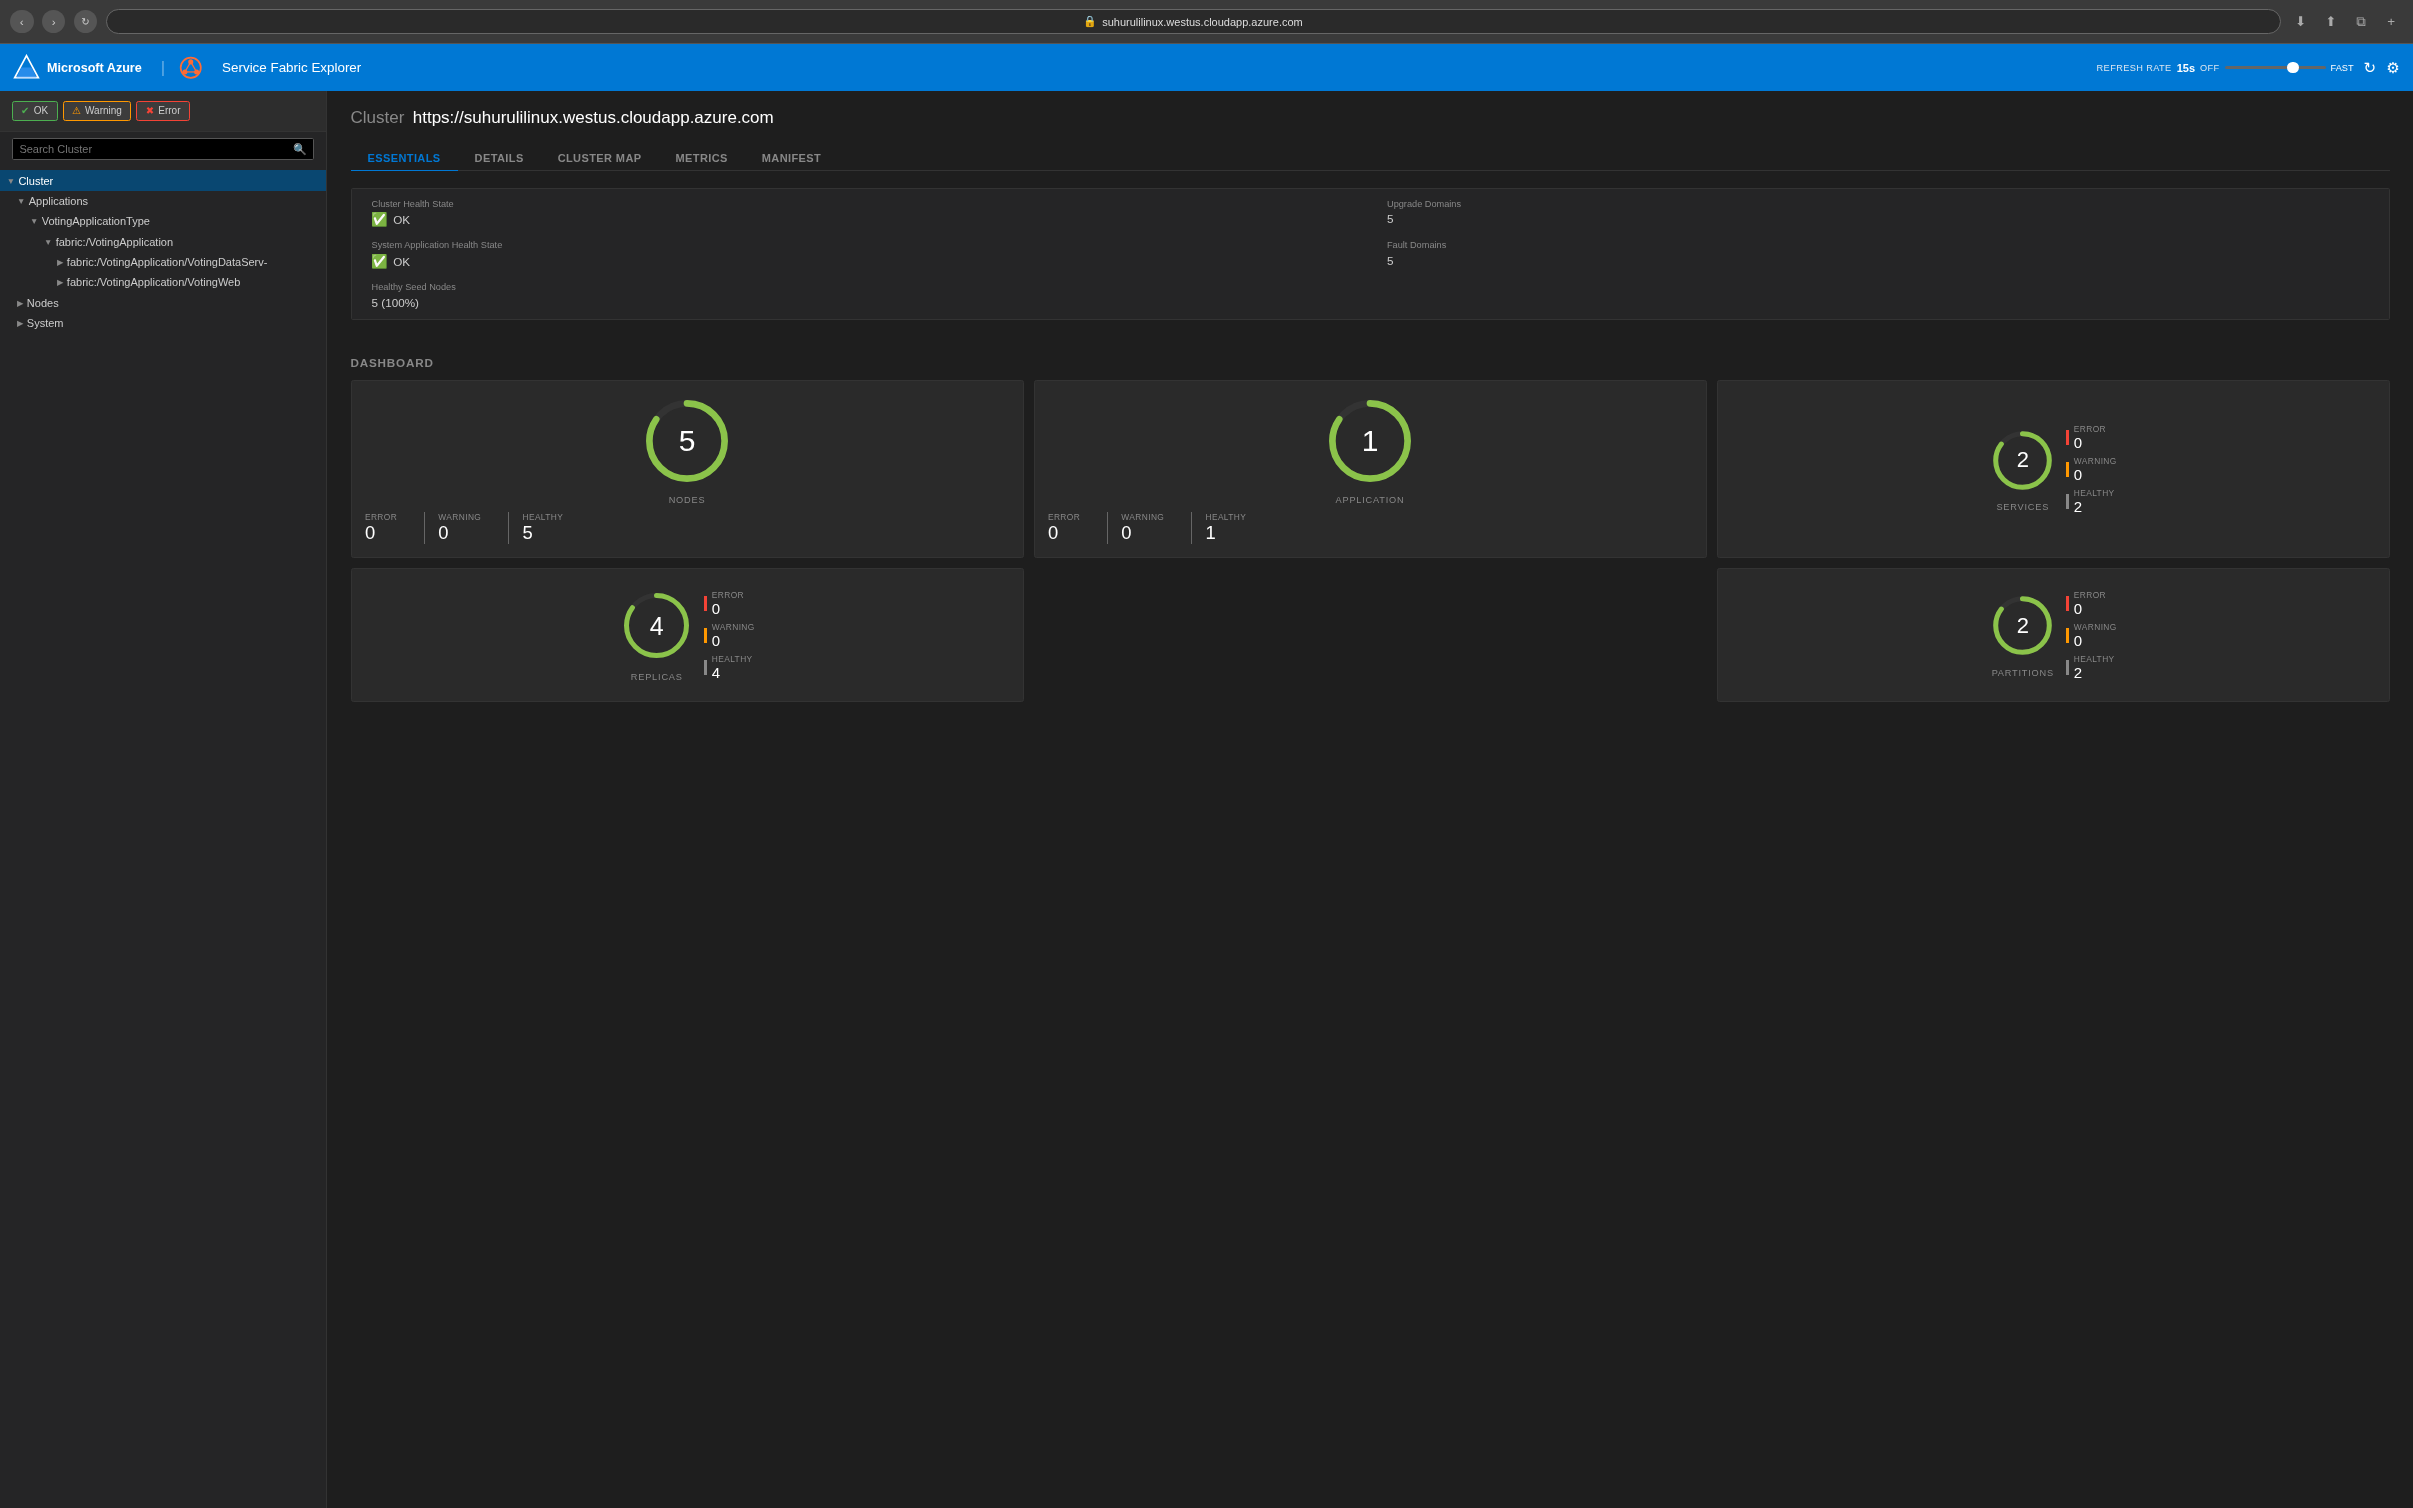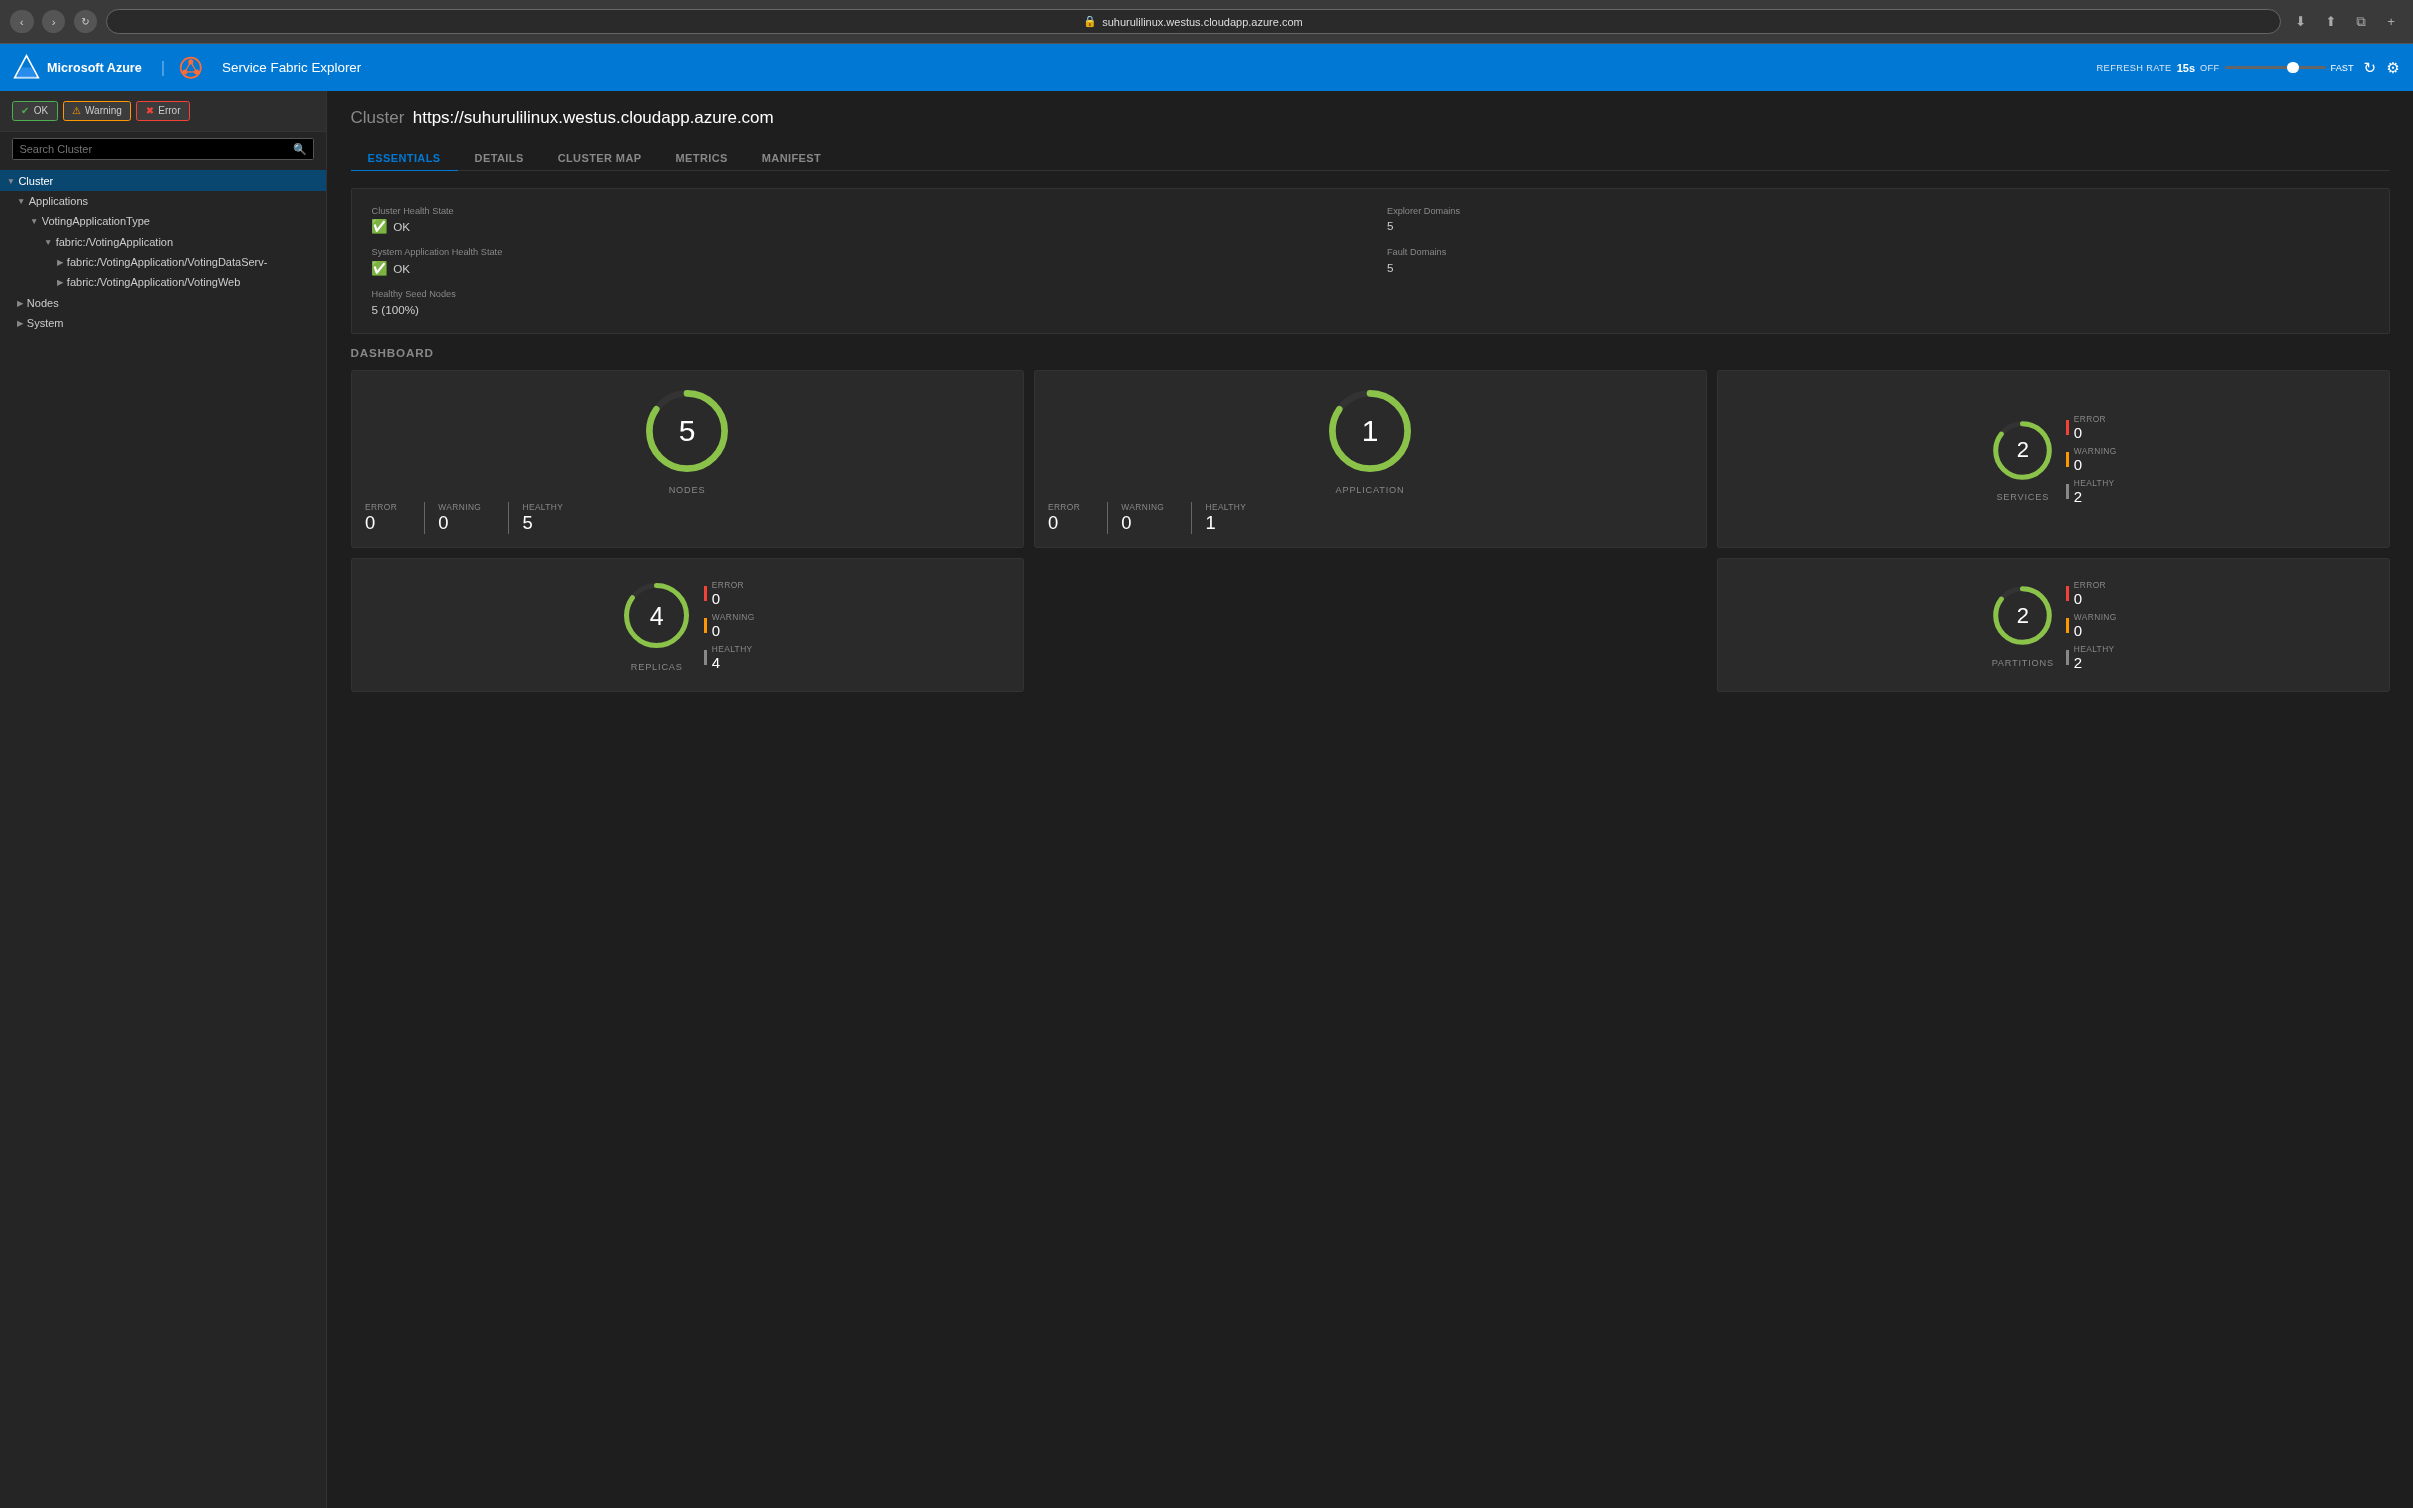--- a/index.html
+++ b/index.html
@@ -143,25 +143,25 @@
       border-bottom: 1.7px solid transparent; margin-bottom: -1.7px;
       text-transform: uppercase;
     }
     .tab.active { color: #0078d4; border-bottom-color: #0078d4; }
 
     
     .essentials-grid {
       background: #252526;
       border: 0.8px solid #333;
       border-radius: 1.7px;
-      padding: 17px 20px;
+      padding: 10px 20px;
       display: grid;
       grid-template-columns: 1fr 1fr;
       gap: 13.4px 34px;
-      margin-bottom: 12px;
+      margin-bottom: 36px;
     }
     .essentials-item { }
     .essentials-label { font-size: 9.2px; color: #888; margin-bottom: 3.4px; text-transform: none; }
     .essentials-value { display: flex; align-items: center; gap: 5px; font-size: 11.7px; color: #ccc; }
     .status-ok { color: #4caf50; font-size: 13.4px; }
 
     
     .dashboard-title { font-size: 11.7px; font-weight: 600; color: #888; letter-spacing: 0.8px; margin-bottom: 11.7px; text-transform: uppercase; }
     .dashboard-grid { display: grid; grid-template-columns: 1fr 1fr 1fr; gap: 10px; }
     .dashboard-card {
@@ -364,21 +364,21 @@
 
     <div class="essentials-grid">
       <div class="essentials-item">
         <div class="essentials-label">Cluster Health State</div>
         <div class="essentials-value">
           <span class="status-ok">✅</span>
           <span>OK</span>
         </div>
       </div>
       <div class="essentials-item">
-        <div class="essentials-label">Explorer Domains</div>
+        <div class="essentials-label">Upgrade Domains</div>
         <div class="essentials-value">5</div>
       </div>
       <div class="essentials-item">
         <div class="essentials-label">System Application Health State</div>
         <div class="essentials-value">
           <span class="status-ok">✅</span>
           <span>OK</span>
         </div>
       </div>
       <div class="essentials-item">

